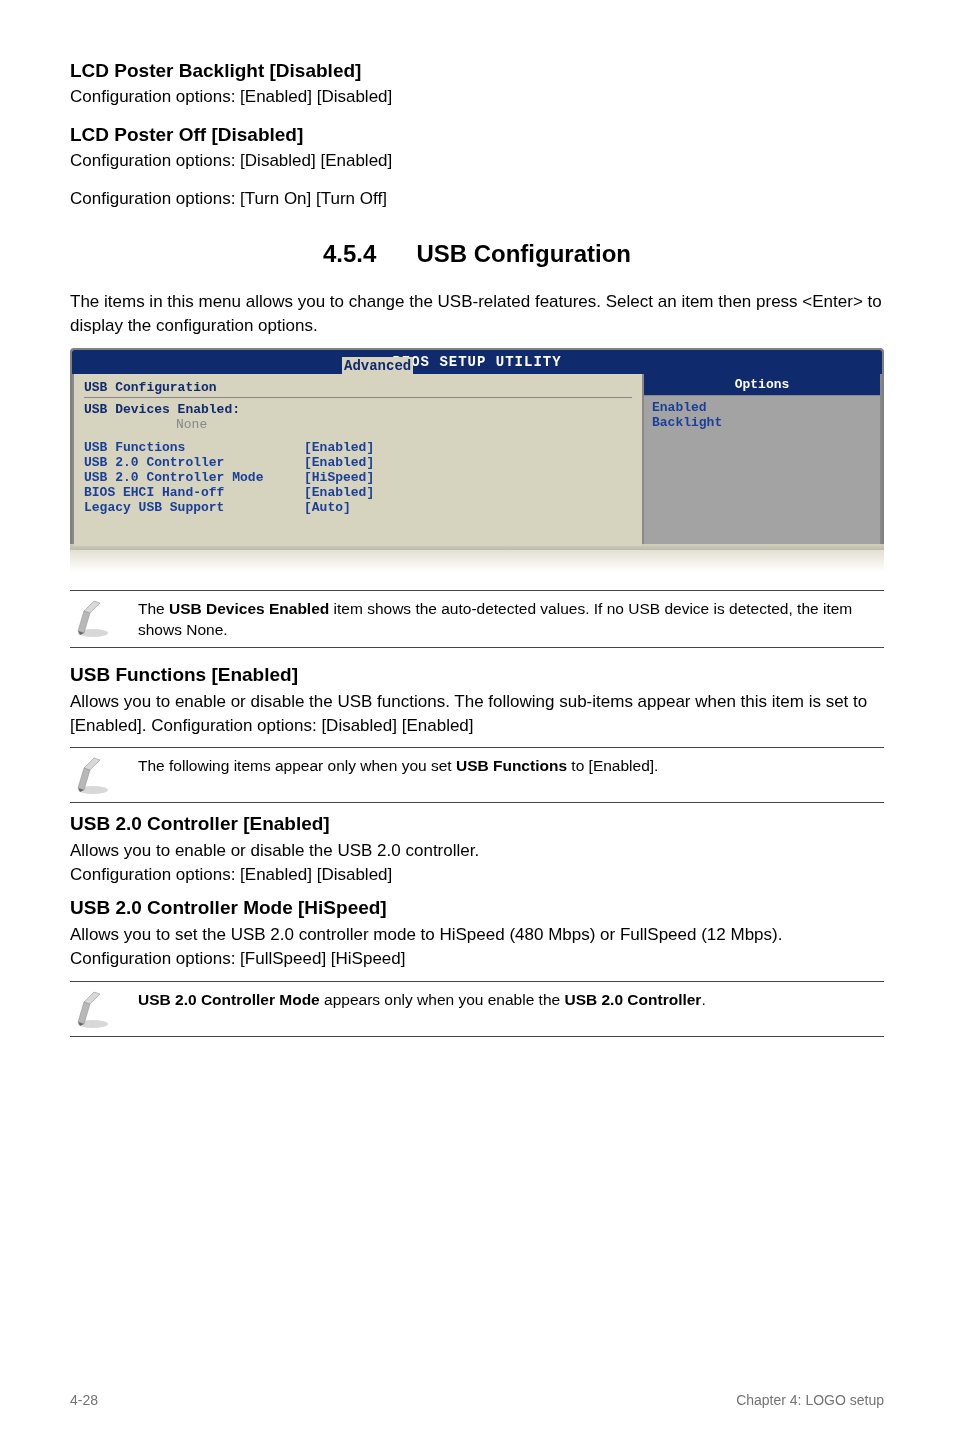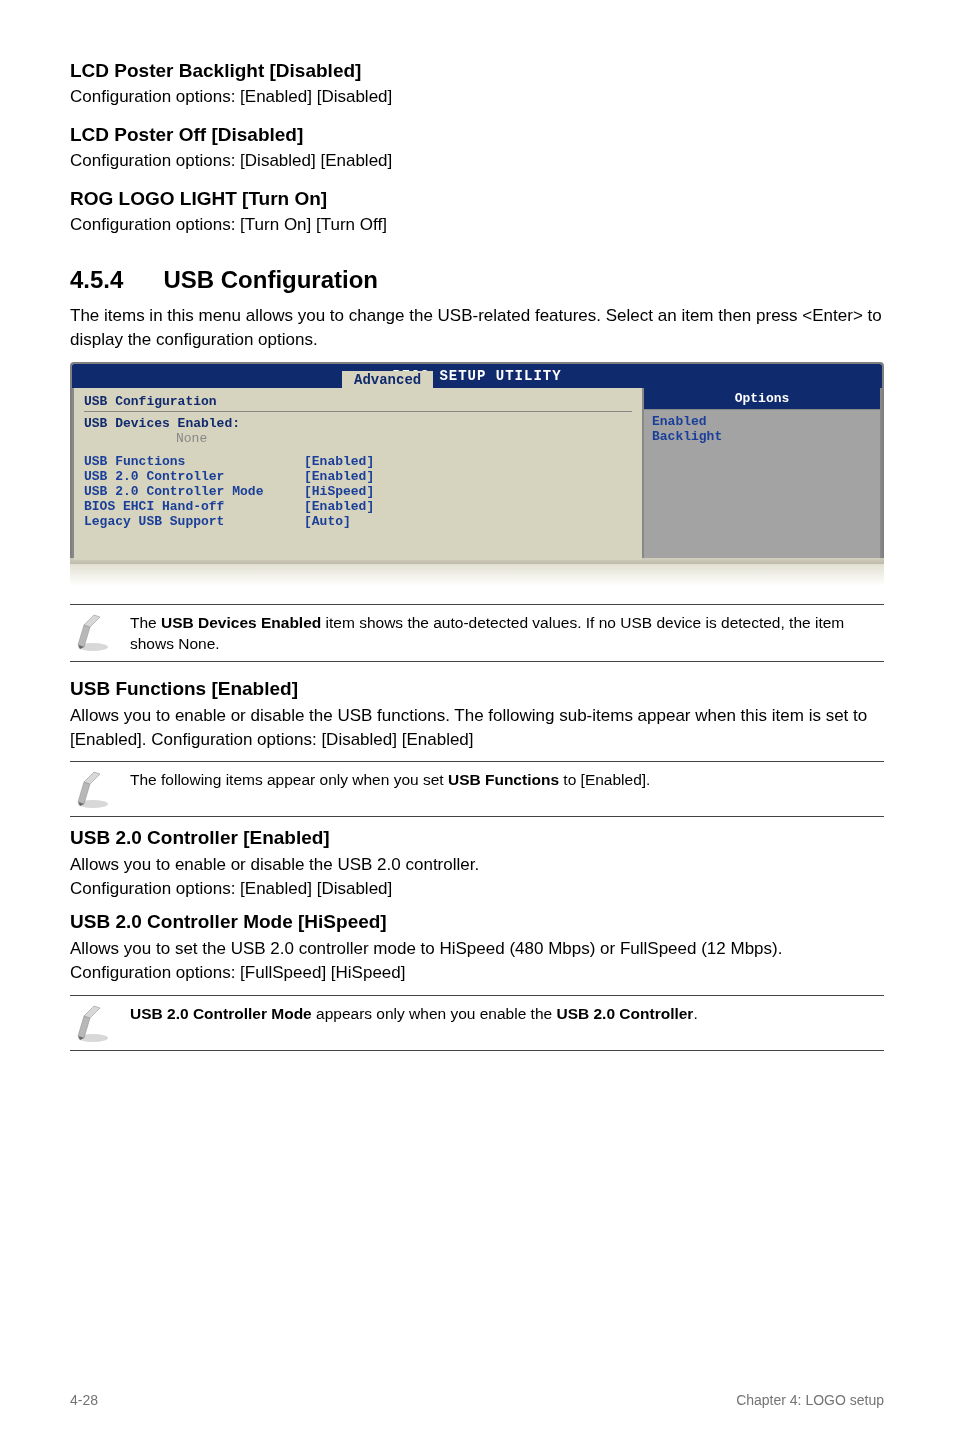--- a/index.html
+++ b/index.html
@@ -22,21 +22,22 @@
   }
   .subtext {
     font-size: 17px;
     margin-bottom: 16px;
     line-height: 1.3;
   }
   h1.major {
     font-size: 24px;
     font-weight: bold;
     margin-top: 30px;
-    margin-bottom: 10px;
+    margin-bottom: 22px;
+    text-align: center;
   }
   .major .num { display:inline-block; margin-right: 40px; }
   .body-text {
     font-size: 17px;
     line-height: 1.4;
     margin-bottom: 10px;
   }
 
   
   .bios-wrapper {
@@ -61,21 +62,21 @@
   }
   .bios-header .util {
     position: absolute;
     left: 50%;
     transform: translateX(-50%);
     letter-spacing: 1px;
   }
   .bios-header .tab {
     background: #d6d3bf;
     color: #102a6e;
-    padding: 1px 12px;
+    padding: 1px 2px;
     margin-left: 270px;
     font-weight: bold;
     position: relative;
     top: 4px;
   }
   .bios-body {
     display: flex;
     height: 174px;
     font-family: "Courier New", monospace;
     font-size: 13px;
@@ -138,21 +139,21 @@
     background: linear-gradient(to bottom, rgba(214,211,191,0.9), rgba(255,255,255,0));
     margin-top: -6px;
     position: relative;
     pointer-events: none;
   }
 
   
   .note-row {
     display: flex;
     align-items: flex-start;
-    gap: 14px;
+    gap: 22px;
     border-top: 1px solid #444;
     border-bottom: 1px solid #444;
     padding: 6px 0;
     margin: 6px 0 16px 0;
   }
   .note-row.no-bottom-gap { margin-bottom: 10px; }
   .note-icon {
     width: 46px;
     flex-shrink: 0;
     display: flex;
@@ -179,21 +180,20 @@
 <body>
 
 <div class="content">
 
   <h2 class="section-title">LCD Poster Backlight [Disabled]</h2>
   <p class="subtext">Configuration options: [Enabled] [Disabled]</p>
 
   <h2 class="section-title">LCD Poster Off [Disabled]</h2>
   <p class="subtext">Configuration options: [Disabled] [Enabled]</p>
 
-  <h2 class="section-title">ROG LOGO LIGHT [Turn On]</h2>
   <p class="subtext">Configuration options: [Turn On] [Turn Off]</p>
 
   <h1 class="major">
     <span class="num">4.5.4</span><span>USB Configuration</span>
   </h1>
   <p class="body-text">The items in this menu allows you to change the USB-related features. Select an item then press &lt;Enter&gt; to display the configuration options.</p>
 
   <div class="bios-wrapper">
     <div class="bios-outer">
       <div class="bios-header">

